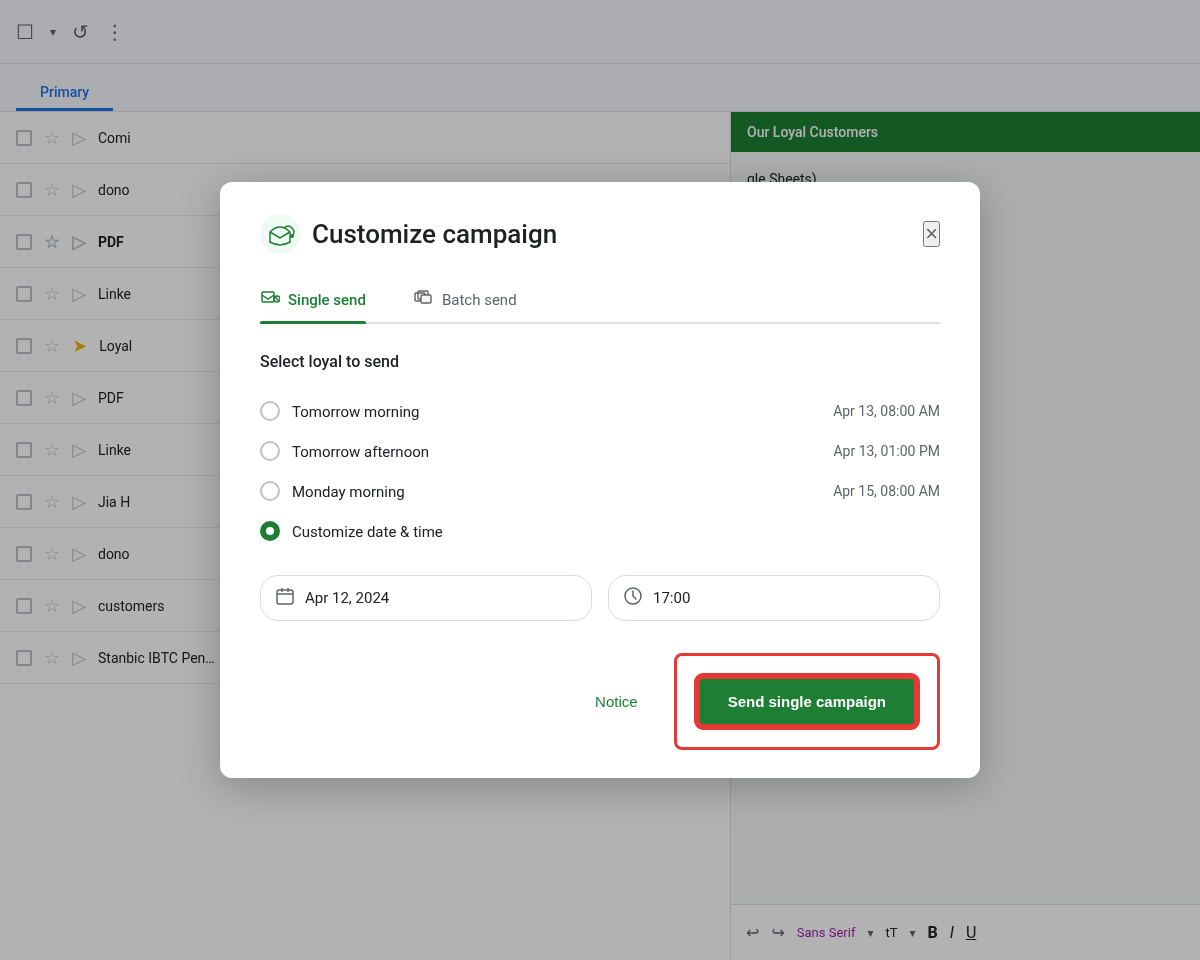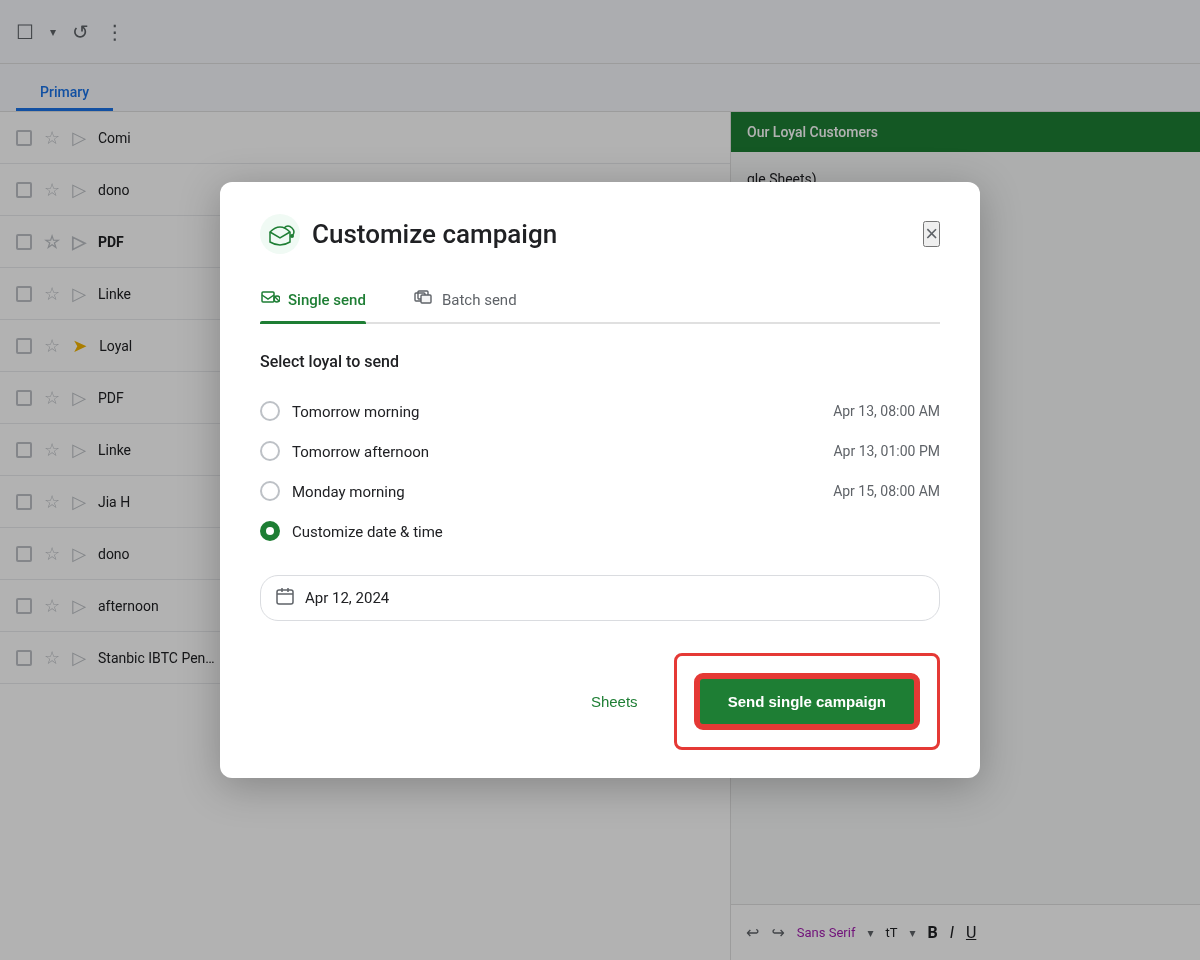--- a/index.html
+++ b/index.html
@@ -431,21 +431,21 @@
   <div class="bg-email-row">
     <div class="bg-check"></div>
     <span class="bg-star">☆</span>
     <span class="bg-arrow">▷</span>
     <span class="bg-sender">dono</span>
   </div>
   <div class="bg-email-row">
     <div class="bg-check"></div>
     <span class="bg-star">☆</span>
     <span class="bg-arrow">▷</span>
-    <span class="bg-sender">afternoon</span>
+    <span class="bg-sender">customers</span>
     <span class="bg-subject">The last submission of mileston</span>
   </div>
   <div class="bg-email-row">
     <div class="bg-check"></div>
     <span class="bg-star">☆</span>
     <span class="bg-arrow">▷</span>
     <span class="bg-sender">Stanbic IBTC Pensio</span>
     <span class="bg-subject">Update: Notice of branch closu</span>
   </div>
 </div>
@@ -557,21 +557,30 @@
     <div class="input-field">
       <span class="input-icon">
         <svg width="20" height="20" viewBox="0 0 20 20" fill="none" xmlns="http://www.w3.org/2000/svg">
           <rect x="2" y="4" width="16" height="14" rx="2" fill="none" stroke="#5f6368" stroke-width="1.5"></rect>
           <path d="M2 8 H18" stroke="#5f6368" stroke-width="1.5"></path>
           <path d="M7 2 V6 M13 2 V6" stroke="#5f6368" stroke-width="1.5"></path>
         </svg>
       </span>
       <span>Apr 12, 2024</span>
     </div>
+    <div class="input-field">
+      <span class="input-icon">
+        <svg width="20" height="20" viewBox="0 0 20 20" fill="none" xmlns="http://www.w3.org/2000/svg">
+          <circle cx="10" cy="10" r="8" fill="none" stroke="#5f6368" stroke-width="1.5"></circle>
+          <path d="M10 5 V10 L13 13" stroke="#5f6368" stroke-width="1.5" stroke-linecap="round"></path>
+        </svg>
+      </span>
+      <span>17:00</span>
+    </div>
   </div>
 
   <div class="modal-footer">
-    <button class="btn-cancel">Sheets</button>
+    <button class="btn-cancel">Notice</button>
     <div class="send-btn-wrapper">
       <button class="btn-send">Send single campaign</button>
     </div>
   </div>
 </div>
 
 </body></html>

